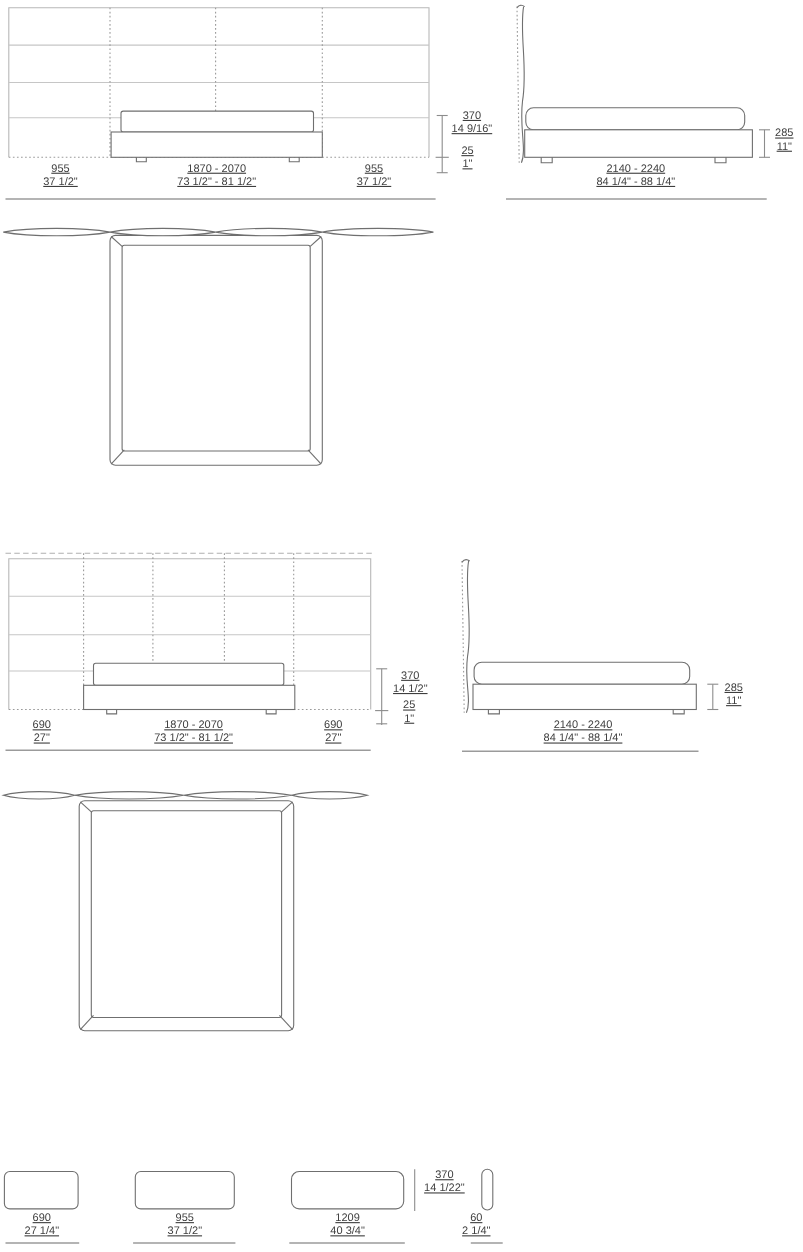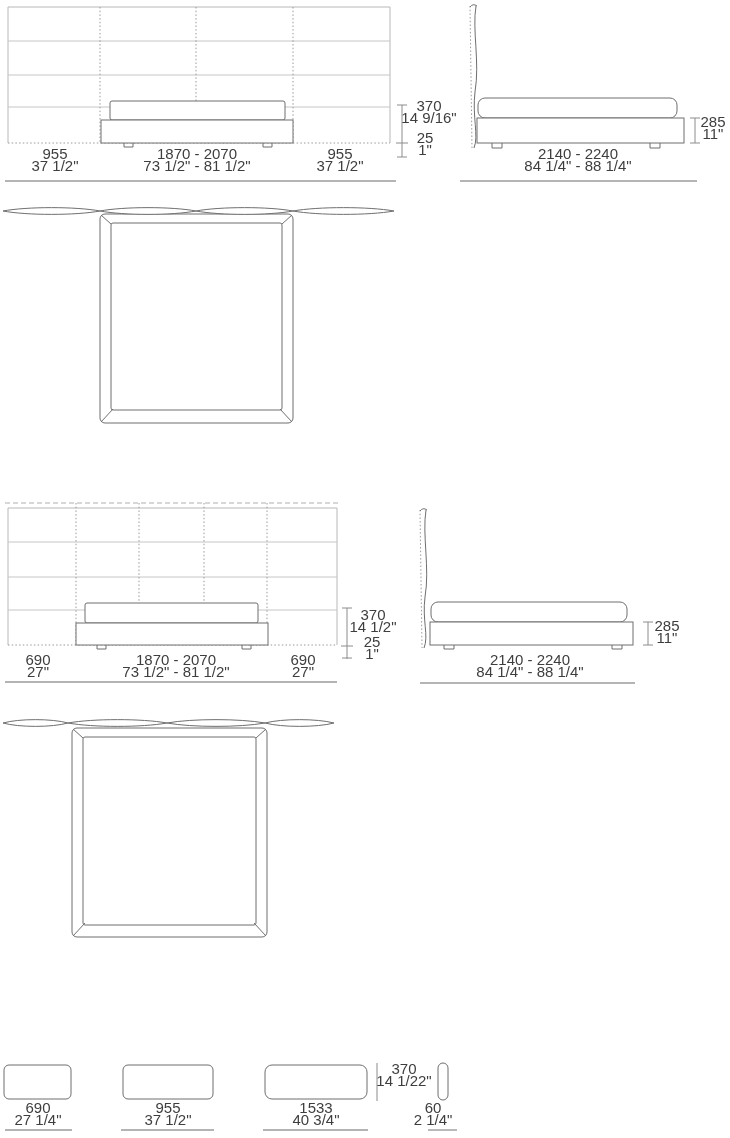--- a/index.html
+++ b/index.html
@@ -1,20 +1,20 @@
 <!DOCTYPE html>
 <html><head>
 <meta charset="utf-8">
 <style>
   html,body{margin:0;padding:0;background:#fff;}
   #stage{position:relative;width:730px;height:1138px;background:#ffffff;overflow:hidden;
          font-family:"Liberation Sans",sans-serif;}
   svg{position:absolute;left:0;top:0;}
   .dim{position:absolute;transform:translateX(-50%);text-align:center;
-       font-size:15px;line-height:12px;color:#3e3e3e;white-space:nowrap;}
+       font-size:10px;line-height:12px;color:#3e3e3e;white-space:nowrap;text-decoration:underline;}
   .dim span{display:block;}
   
   .lt{stroke:#b8b8b8;fill:none;stroke-width:1;}
   .grid{stroke:#c6c6c6;stroke-width:1;}
   .dot{stroke:#9a9a9a;fill:none;stroke-width:1;stroke-dasharray:1.5 2.2;}
   .dash{stroke:#b0b0b0;fill:none;stroke-width:1;stroke-dasharray:5 3;}
   .dk{stroke:#6f6f6f;fill:#ffffff;stroke-width:1;}
   .dkn{stroke:#6f6f6f;fill:none;stroke-width:1;}
   .dm{stroke:#8c8c8c;fill:none;stroke-width:1;}
   .gnd{stroke:#9b9b9b;stroke-width:1.4;}
@@ -217,21 +217,21 @@
 
 <div class="dim" style="left:38px;top:1102px">
   <span>690</span>
   <span>27 1/4"</span>
 </div>
 <div class="dim" style="left:168px;top:1102px">
   <span>955</span>
   <span>37 1/2"</span>
 </div>
 <div class="dim" style="left:316px;top:1102px">
-  <span>1533</span>
+  <span>1209</span>
   <span>40 3/4"</span>
 </div>
 <div class="dim" style="left:404px;top:1063px">
   <span>370</span>
   <span>14 1/22"</span>
 </div>
 <div class="dim" style="left:433px;top:1102px">
   <span>60</span>
   <span>2 1/4"</span>
 </div>

